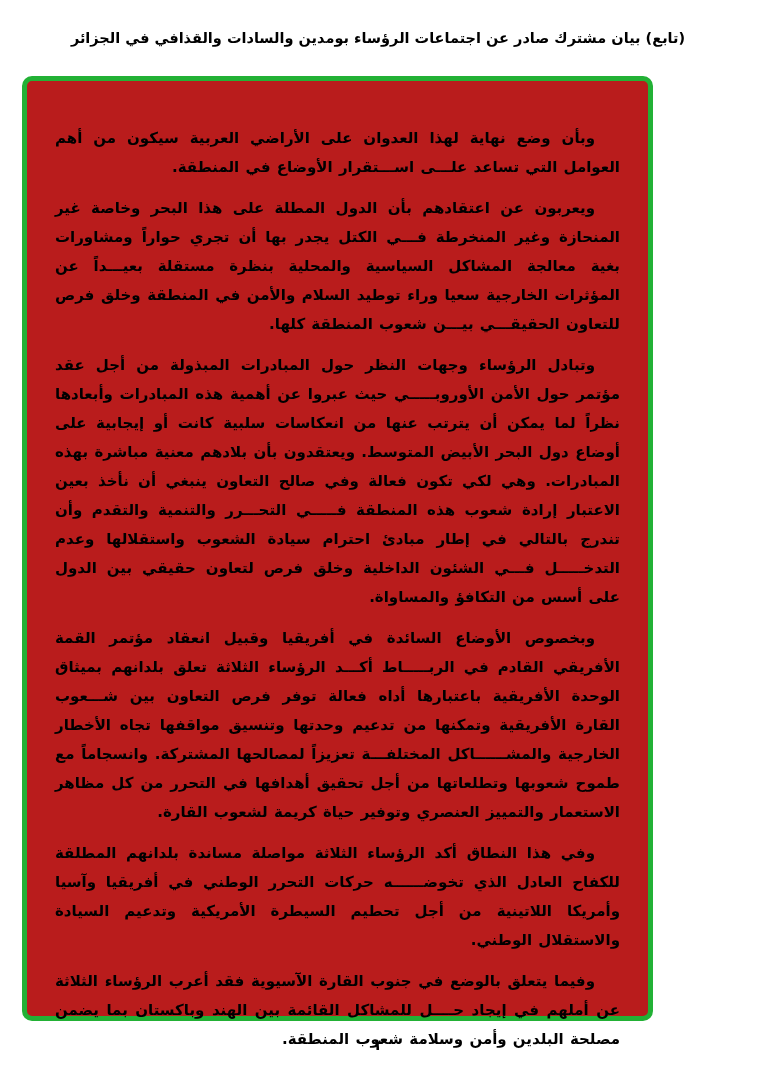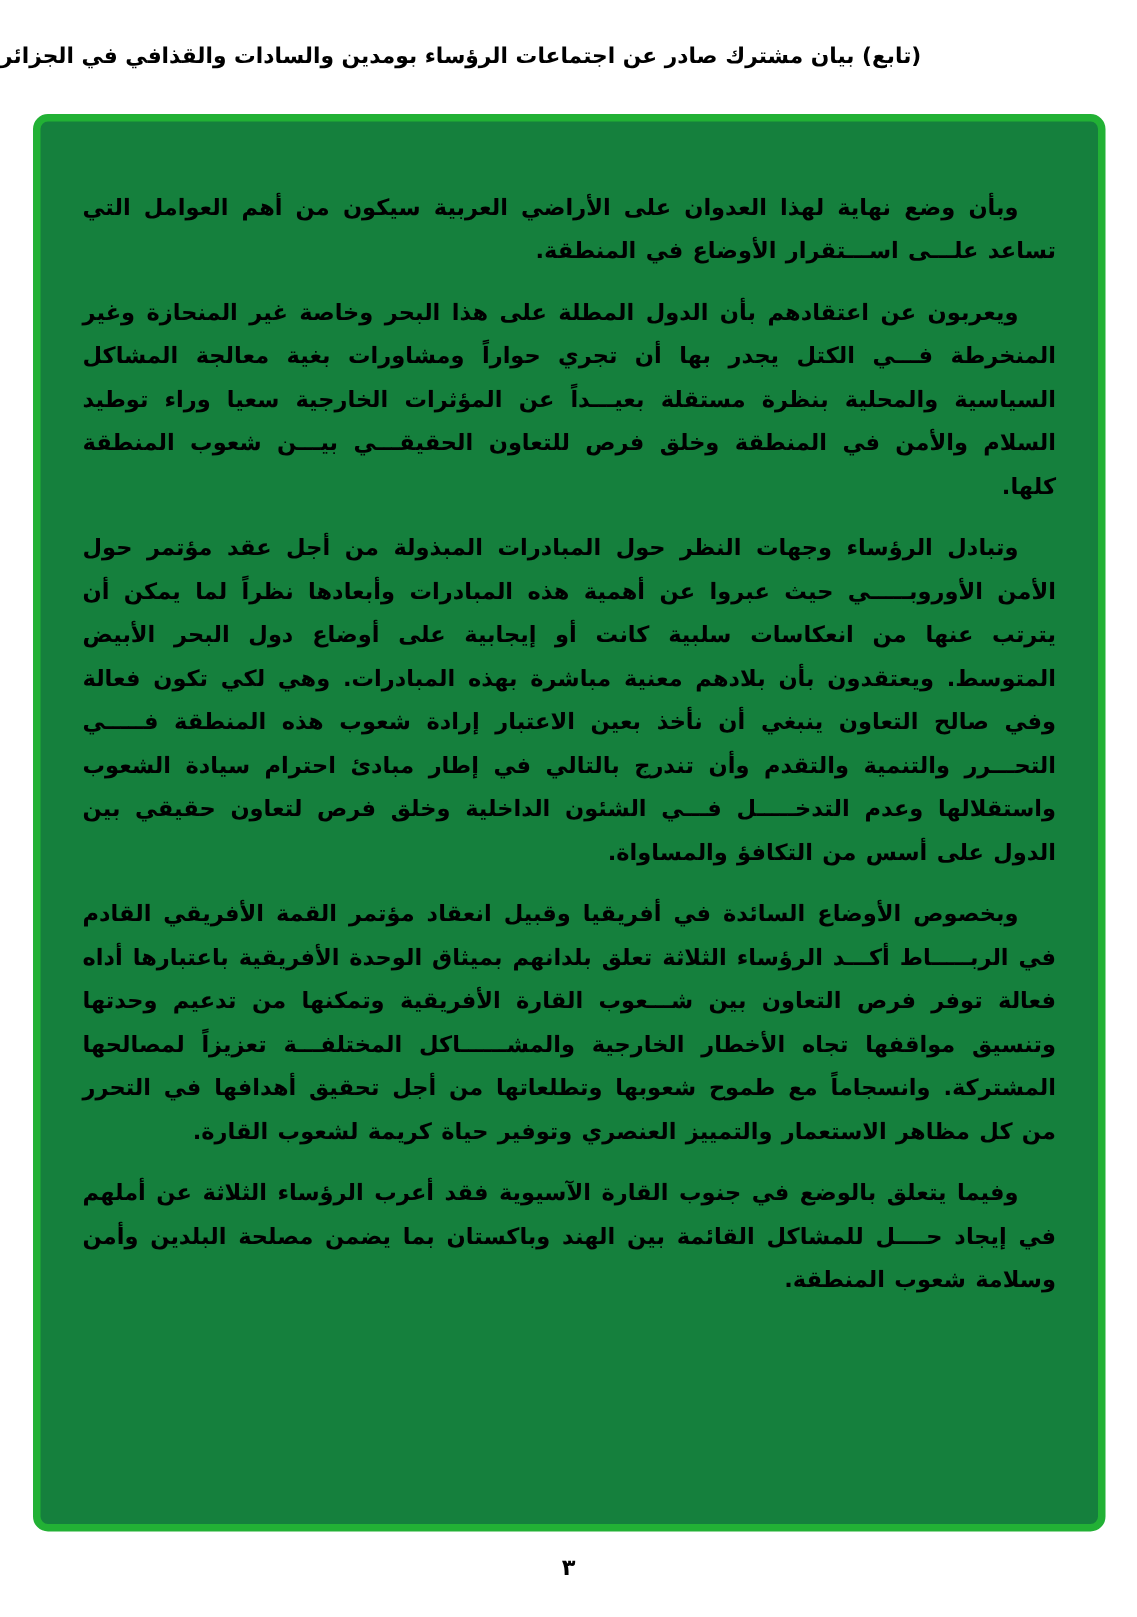--- a/index.html
+++ b/index.html
@@ -10,36 +10,36 @@
     position: relative;
     font-family: "DejaVu Sans", sans-serif;
     color: #000000;
     overflow: hidden;
   }
   .header {
     position: absolute;
     top: 30px;
     left: 0;
     right: 2px;
-    text-align: left;
+    text-align: center;
     direction: rtl;
     font-size: 14.5px;
     font-weight: bold;
     letter-spacing: 0;
   }
   .frame {
     position: absolute;
     left: 22px;
     top: 76px;
-    width: 715px;
+    width: 631px;
     height: 945px;
     box-sizing: border-box;
     border: 5px solid #22b135;
     border-radius: 10px;
-    background: #15803d;
+    background: #b91c1c;
   }
   .doc-body {
     direction: rtl;
     padding: 43px 28px 0 28px;
   }
   .para {
     margin: 0 0 12px 0;
     font-size: 15px;
     font-weight: bold;
     line-height: 29px;
@@ -63,17 +63,18 @@
 <body>
 
 <div class="header">(تابع) بيان مشترك صادر عن اجتماعات الرؤساء بومدين والسادات والقذافي في الجزائر</div>
 
 <div class="frame" style="border-color: rgb(34, 177, 53);">
   <div class="doc-body">
       <p class="para">وبأن وضع نهاية لهذا العدوان على الأراضي العربية سيكون من أهم العوامل التي تساعد علـــى اســـتقرار الأوضاع في المنطقة.</p>
       <p class="para">ويعربون عن اعتقادهم بأن الدول المطلة على هذا البحر وخاصة غير المنحازة وغير المنخرطة فـــي الكتل يجدر بها أن تجري حواراً ومشاورات بغية معالجة المشاكل السياسية والمحلية بنظرة مستقلة بعيـــداً عن المؤثرات الخارجية سعيا وراء توطيد السلام والأمن في المنطقة وخلق فرص للتعاون الحقيقـــي بيـــن شعوب المنطقة كلها.</p>
       <p class="para">وتبادل الرؤساء وجهات النظر حول المبادرات المبذولة من أجل عقد مؤتمر حول الأمن الأوروبـــــي حيث عبروا عن أهمية هذه المبادرات وأبعادها نظراً لما يمكن أن يترتب عنها من انعكاسات سلبية كانت أو إيجابية على أوضاع دول البحر الأبيض المتوسط. ويعتقدون بأن بلادهم معنية مباشرة بهذه المبادرات. وهي لكي تكون فعالة وفي صالح التعاون ينبغي أن نأخذ بعين الاعتبار إرادة شعوب هذه المنطقة فـــــي التحـــرر والتنمية والتقدم وأن تندرج بالتالي في إطار مبادئ احترام سيادة الشعوب واستقلالها وعدم التدخـــــل فـــي الشئون الداخلية وخلق فرص لتعاون حقيقي بين الدول على أسس من التكافؤ والمساواة.</p>
       <p class="para">وبخصوص الأوضاع السائدة في أفريقيا وقبيل انعقاد مؤتمر القمة الأفريقي القادم في الربـــــاط أكـــد الرؤساء الثلاثة تعلق بلدانهم بميثاق الوحدة الأفريقية باعتبارها أداه فعالة توفر فرص التعاون بين شـــعوب القارة الأفريقية وتمكنها من تدعيم وحدتها وتنسيق مواقفها تجاه الأخطار الخارجية والمشــــــاكل المختلفـــة تعزيزاً لمصالحها المشتركة. وانسجاماً مع طموح شعوبها وتطلعاتها من أجل تحقيق أهدافها في التحرر من كل مظاهر الاستعمار والتمييز العنصري وتوفير حياة كريمة لشعوب القارة.</p>
+      <p class="para">وفي هذا النطاق أكد الرؤساء الثلاثة مواصلة مساندة بلدانهم المطلقة للكفاح العادل الذي تخوضــــــه حركات التحرر الوطني في أفريقيا وآسيا وأمريكا اللاتينية من أجل تحطيم السيطرة الأمريكية وتدعيم السيادة والاستقلال الوطني.</p>
       <p class="para">وفيما يتعلق بالوضع في جنوب القارة الآسيوية فقد أعرب الرؤساء الثلاثة عن أملهم في إيجاد حــــل للمشاكل القائمة بين الهند وباكستان بما يضمن مصلحة البلدين وأمن وسلامة شعوب المنطقة.</p>
     </div>
 </div>
 
 <div class="page-number">٣</div>
 
 </body></html>

